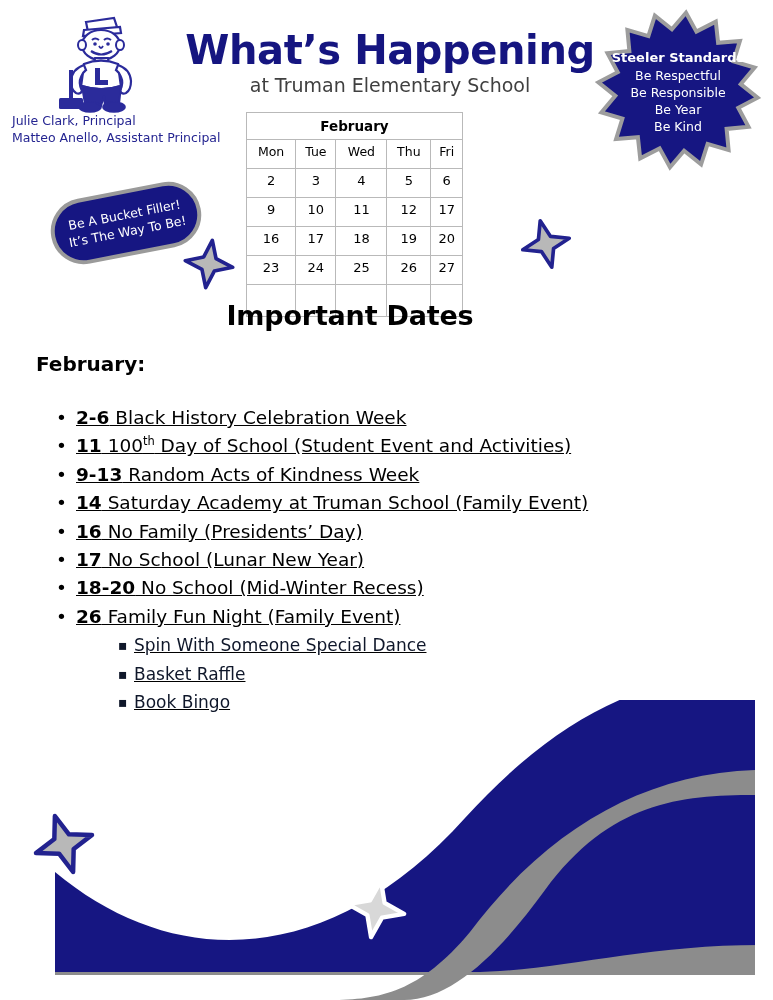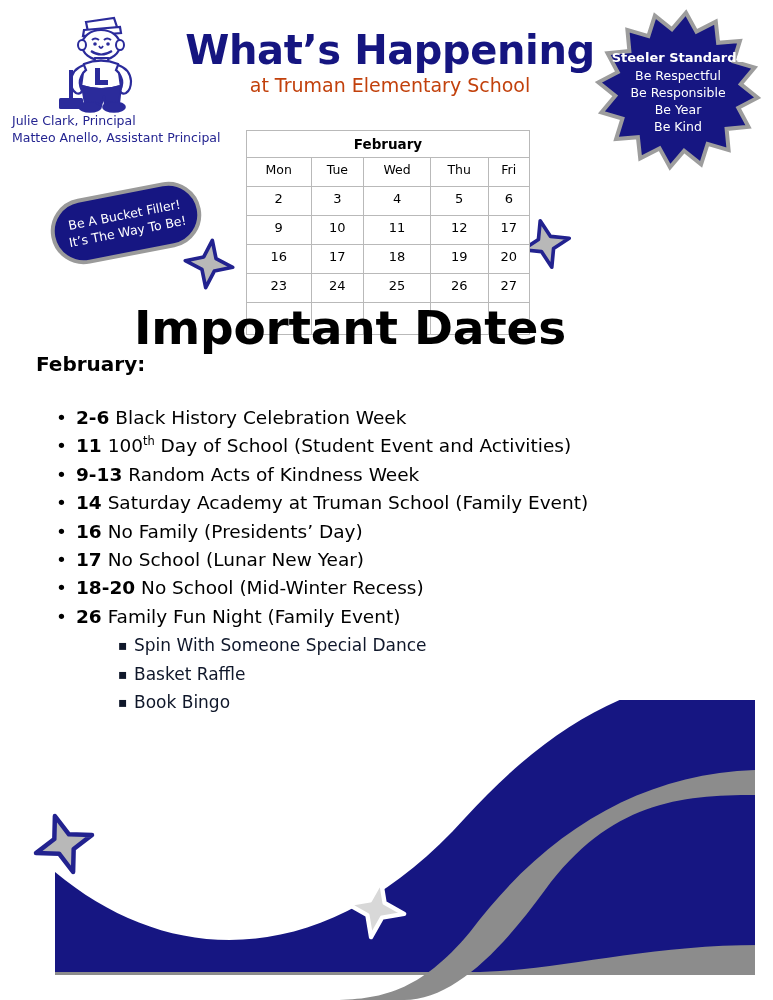--- a/index.html
+++ b/index.html
@@ -51,21 +51,21 @@
     text-align: center;
   }
   #masthead-title {
     color: #151580;
     font-weight: bold;
     font-size: 40px;
     line-height: 44px;
     letter-spacing: -0.4px;
   }
   #masthead-subtitle {
-    color: #c2410c;
+    color: #404040;
     font-size: 19px;
     line-height: 25px;
     margin-top: 1px;
   }
 
   
   #steeler-standards {
     position: absolute;
     left: 592px;
     top: 8px;
@@ -130,22 +130,22 @@
 
   #star-calendar-left { left: 183px; top: 238px; width: 52px; height: 52px; }
   #star-calendar-right { left: 520px; top: 218px; width: 52px; height: 52px; }
   #star-wave-left { left: 32px; top: 812px; width: 64px; height: 64px; }
   #star-wave-center { left: 345px; top: 878px; width: 62px; height: 62px; }
 
   
   #calendar {
     position: absolute;
     left: 246px;
-    top: 130px;
-    width: 284px;
+    top: 112px;
+    width: 217px;
     border-collapse: collapse;
     background: #ffffff;
     font-size: 13px;
     color: #000000;
   }
   #calendar td, #calendar th {
     border: 1px solid #b9b9b9;
     text-align: center;
     padding: 3px 0 8px 0;
     height: 17px;
@@ -159,21 +159,21 @@
   #calendar .cal-dow { font-size: 12.5px; }
   #calendar .cal-empty { height: 20px; }
 
   
   #important-dates-heading {
     position: absolute;
     left: 0;
     top: 300px;
     width: 700px;
     text-align: center;
-    font-size: 47px;
+    font-size: 27px;
     font-weight: bold;
     color: #000000;
     letter-spacing: -0.2px;
   }
   #month-heading {
     position: absolute;
     left: 36px;
     top: 352px;
     font-size: 20px;
     font-weight: bold;
@@ -188,20 +188,21 @@
     margin: 0;
     padding: 0 0 0 26px;
     list-style: none;
   }
   #dates-list > li {
     position: relative;
     font-size: 18.5px;
     line-height: 28.4px;
     color: #000000;
     padding-left: 4px;
+    text-decoration: underline;
   }
   #dates-list > li::before {
     content: "\2022";
     position: absolute;
     left: -16px;
     top: 0;
     font-size: 18.5px;
     line-height: 28.4px;
   }
   #dates-list .date-num { font-weight: bold; }

